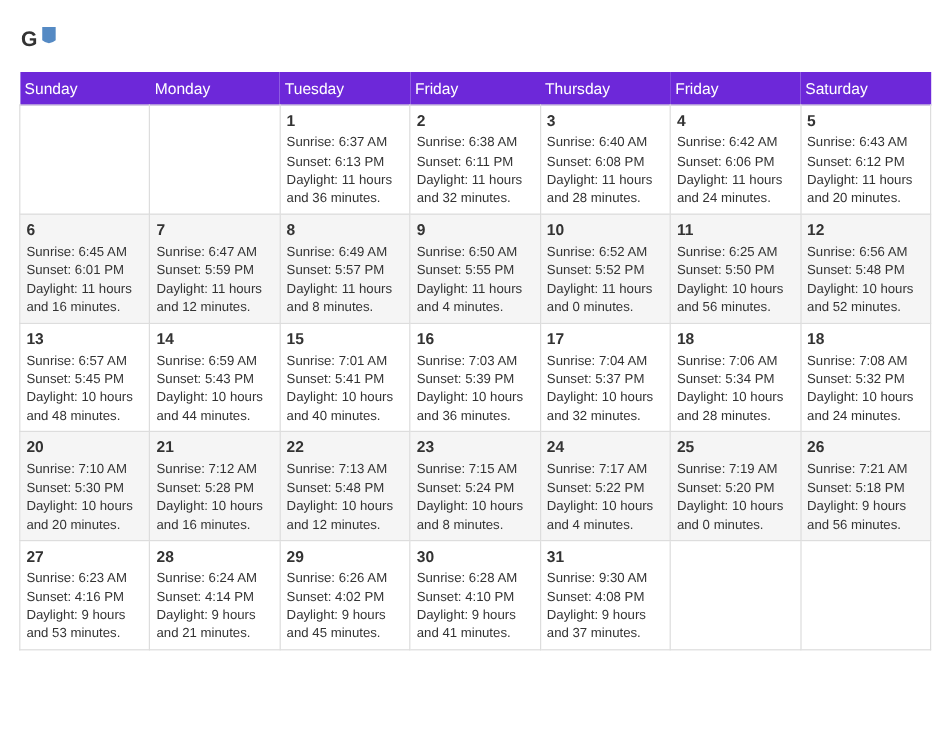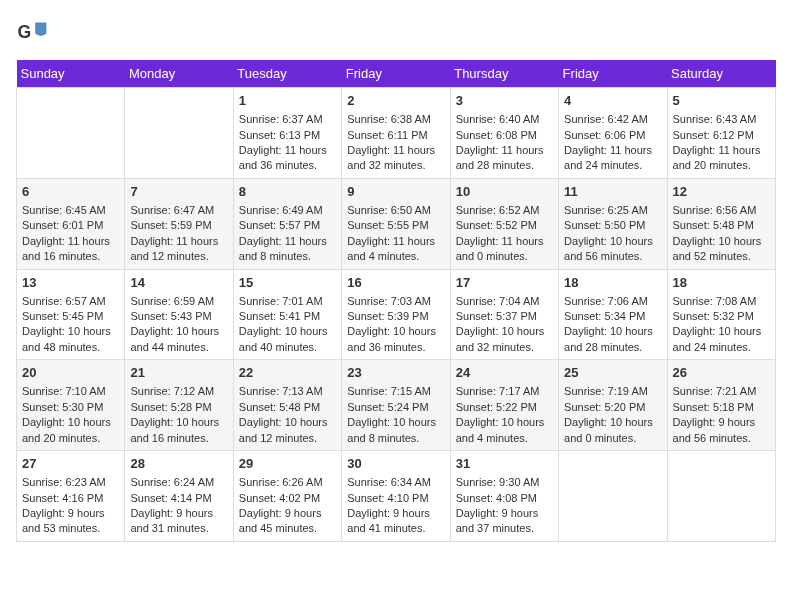--- a/index.html
+++ b/index.html
@@ -285,31 +285,31 @@
         <td>
           <span class="day-num">27</span>
           <div>Sunrise: 6:23 AM</div>
           <div>Sunset: 4:16 PM</div>
           <div>Daylight: 9 hours and 53 minutes.</div>
         </td>
         <td>
           <span class="day-num">28</span>
           <div>Sunrise: 6:24 AM</div>
           <div>Sunset: 4:14 PM</div>
-          <div>Daylight: 9 hours and 31 minutes.</div>
+          <div>Daylight: 9 hours and 21 minutes.</div>
         </td>
         <td>
           <span class="day-num">29</span>
           <div>Sunrise: 6:26 AM</div>
           <div>Sunset: 4:02 PM</div>
           <div>Daylight: 9 hours and 45 minutes.</div>
         </td>
         <td>
           <span class="day-num">30</span>
-          <div>Sunrise: 6:34 AM</div>
+          <div>Sunrise: 6:28 AM</div>
           <div>Sunset: 4:10 PM</div>
           <div>Daylight: 9 hours and 41 minutes.</div>
         </td>
         <td>
           <span class="day-num">31</span>
           <div>Sunrise: 9:30 AM</div>
           <div>Sunset: 4:08 PM</div>
           <div>Daylight: 9 hours and 37 minutes.</div>
         </td>
         <td class="empty-cell" style="background-color: rgb(255, 255, 255);"></td>

